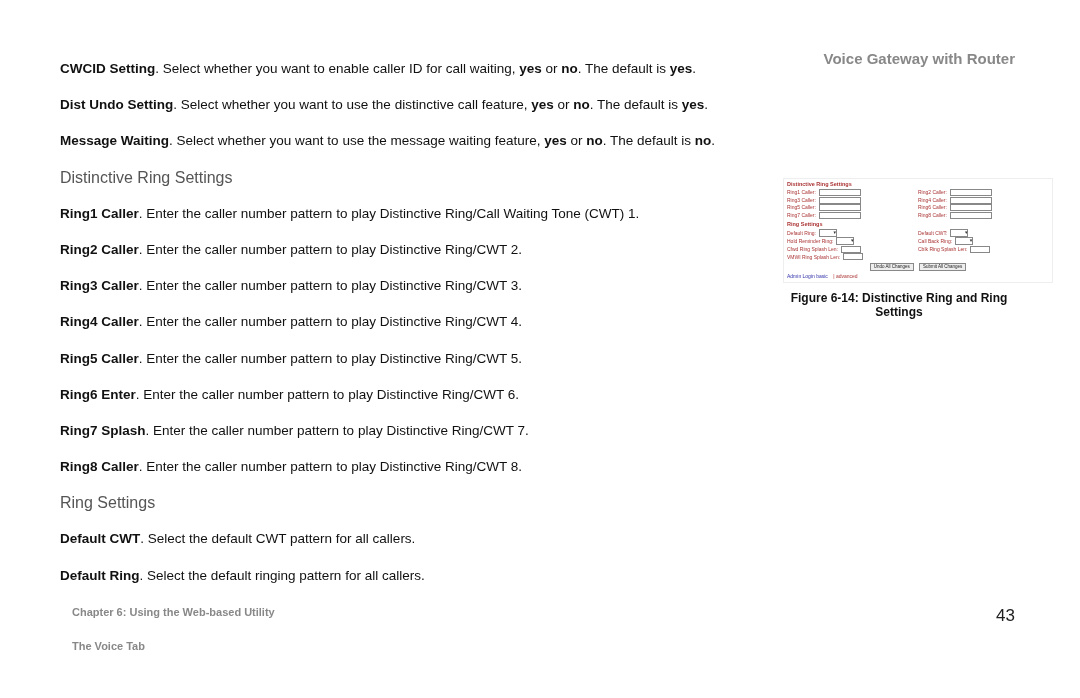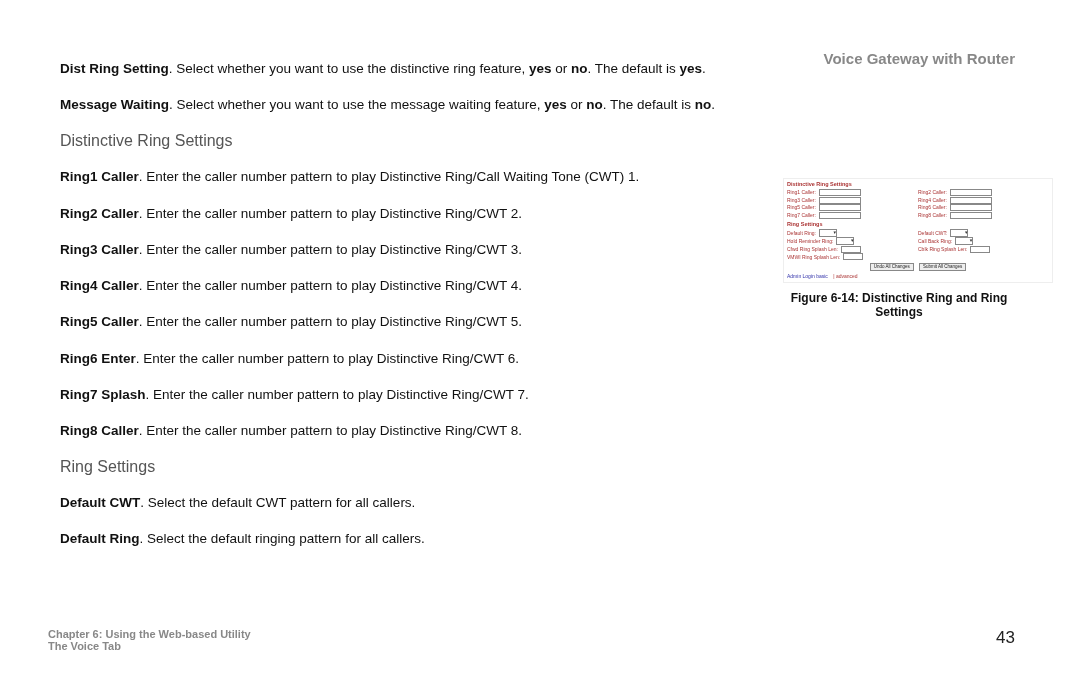--- a/index.html
+++ b/index.html
@@ -105,49 +105,52 @@
   .fi-links { color: #33a; font-size: 5px; margin-top: 2px;}
   .fi-links span.sep { color: #a33; margin-left: 4px;}
   .figure-caption {
     font-size: 12px;
     font-weight: bold;
     color: #111;
     margin-top: 8px;
   }
   .footer {
     position: absolute;
-    left: 48px;
+    left: 72px;
     right: 65px;
     bottom: 46px;
     font-size: 11px;
     color: #888;
     border-top: none;
   }
   .footer-line1 { font-weight: bold; }
-  .footer-line2 { font-weight: bold; }
+  .footer-line2 { font-weight: bold; margin-top: 22px; }
   .footer .pagenum {
     position: absolute;
     right: 0;
     top: 0;
     font-weight: normal;
     font-size: 17px;
     color: #222;
   }
 </style>
 </head>
 <body>
 
 <div class="page">
   <div class="page-header">Voice Gateway with Router</div>
 
   <div class="content">
 
-
     <p>
-      <b>Dist Ring Setting</b><span>. Select whether you want to use the distinctive ring feature, </span><b>yes</b><span> or </span><b>no</b><span>. The default is </span><b>yes</b><span>.</span>
+      <b>CWCID Setting</b><span>. Select whether you want to enable caller ID for call waiting, </span><b>yes</b><span> or </span><b>no</b><span>. The default is </span><b>yes</b><span>.</span>
+    </p>
+
+    <p>
+      <b>Dist Undo Setting</b><span>. Select whether you want to use the distinctive call feature, </span><b>yes</b><span> or </span><b>no</b><span>. The default is </span><b>yes</b><span>.</span>
     </p>
 
     <p>
       <b>Message Waiting</b><span>. Select whether you want to use the message waiting feature, </span><b>yes</b><span> or </span><b>no</b><span>. The default is </span><b>no</b><span>.</span>
     </p>
 
     <h3>Distinctive Ring Settings</h3>
 
     <p><b>Ring1 Caller</b><span>. Enter the caller number pattern to play Distinctive Ring/Call Waiting Tone (CWT) 1.</span></p>
     <p><b>Ring2 Caller</b><span>. Enter the caller number pattern to play Distinctive Ring/CWT 2.</span></p>

